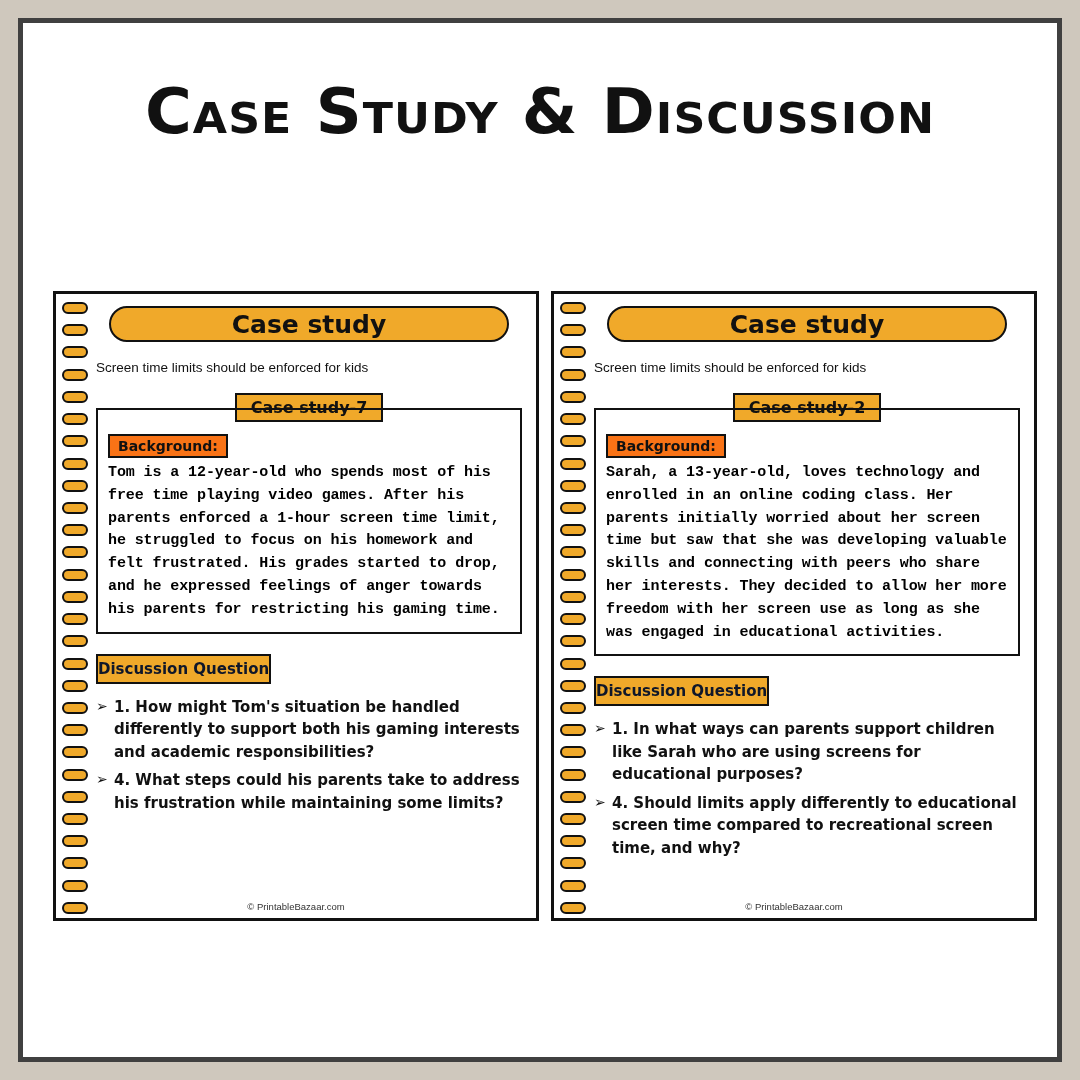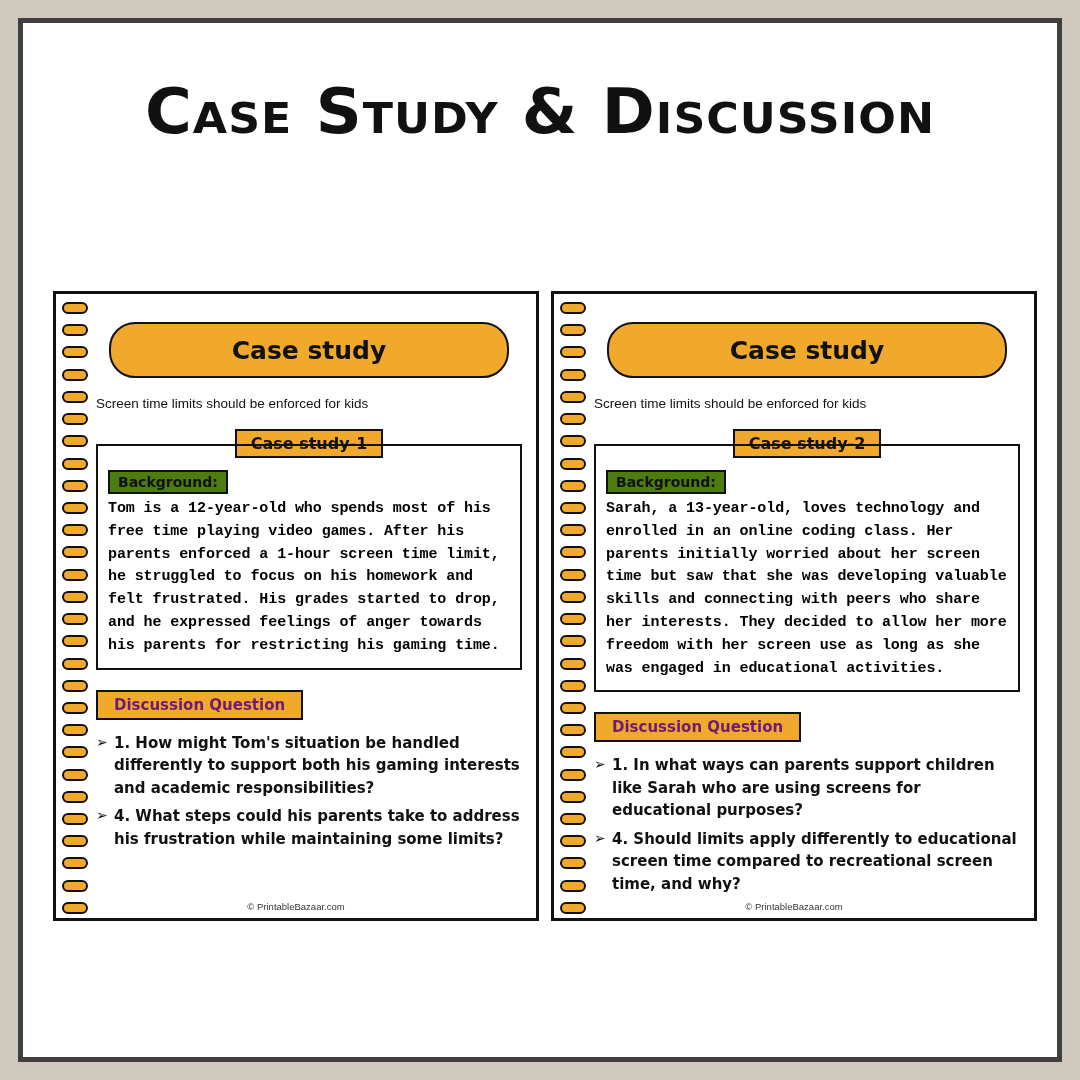--- a/index.html
+++ b/index.html
@@ -75,23 +75,23 @@
     box-sizing: border-box;
   }
   .card-inner {
     position: absolute;
     left: 40px;
     top: 12px;
     right: 14px;
     bottom: 10px;
   }
   .pill {
-    margin: 16px auto 0 auto;
+    margin: 0 auto 0 auto;
     width: 400px;
-    height: 56px;
+    height: 36px;
     background: #f0a92a;
     border: 2px solid #111111;
     border-radius: 26px;
     display: flex;
     align-items: center;
     justify-content: center;
     font-size: 25px;
     font-weight: bold;
     color: #111111;
     box-sizing: border-box;
@@ -124,45 +124,45 @@
     font-weight: bold;
     color: #111111;
     line-height: 1.35;
     margin-bottom: 8px;
   }
   .case-head.big {
     font-size: 14.5px;
   }
   .bg-label {
     display: table;
-    background: #4d7c0f;
+    background: #f97316;
     border: 2px solid #111111;
     padding: 2px 8px;
     font-size: 14px;
     font-weight: bold;
     color: #111111;
     margin-bottom: 4px;
   }
   .body-text {
     font-size: 15px;
     line-height: 1.52;
     color: #000000;
     font-weight: bold;
     letter-spacing: -0.1px;
     font-family: Liberation Mono, monospace;
   }
   .dq {
     margin-top: 20px;
     display: table;
     background: #f0a92a;
     border: 2px solid #111111;
-    padding: 4px 16px;
+    padding: 4px 0;
     font-size: 15px;
     font-weight: bold;
-    color: #701a75;
+    color: #0f172a;
   }
   .qlist {
     margin-top: 12px;
     list-style: none;
     padding: 0;
   }
   .qitem {
     display: flex;
     margin-bottom: 6px;
     font-size: 15px;
@@ -228,21 +228,21 @@
         <div class="ring"></div>
         <div class="ring"></div>
         <div class="ring"></div>
         <div class="ring"></div>
         <div class="ring"></div>
       </div>
 
       <div class="card-inner">
         <div class="pill">Case study</div>
         <div class="subtitle">Screen time limits should be enforced for kids</div>
-        <div class="tag">Case study-1</div>
+        <div class="tag">Case study-7</div>
         <div class="box">
           <div class="bg-label">Background:</div>
           <div class="body-text">Tom is a 12-year-old who spends most of his free time playing video games. After his parents enforced a 1-hour screen time limit, he struggled to focus on his homework and felt frustrated. His grades started to drop, and he expressed feelings of anger towards his parents for restricting his gaming time.</div>
         </div>
         <div class="dq">Discussion Question</div>
         <div class="qlist">
           <div class="qitem">
             <span class="bullet">➢</span>
             <span class="qtext">1. How might Tom's situation be handled differently to support both his gaming interests and academic responsibilities?</span>
           </div>

